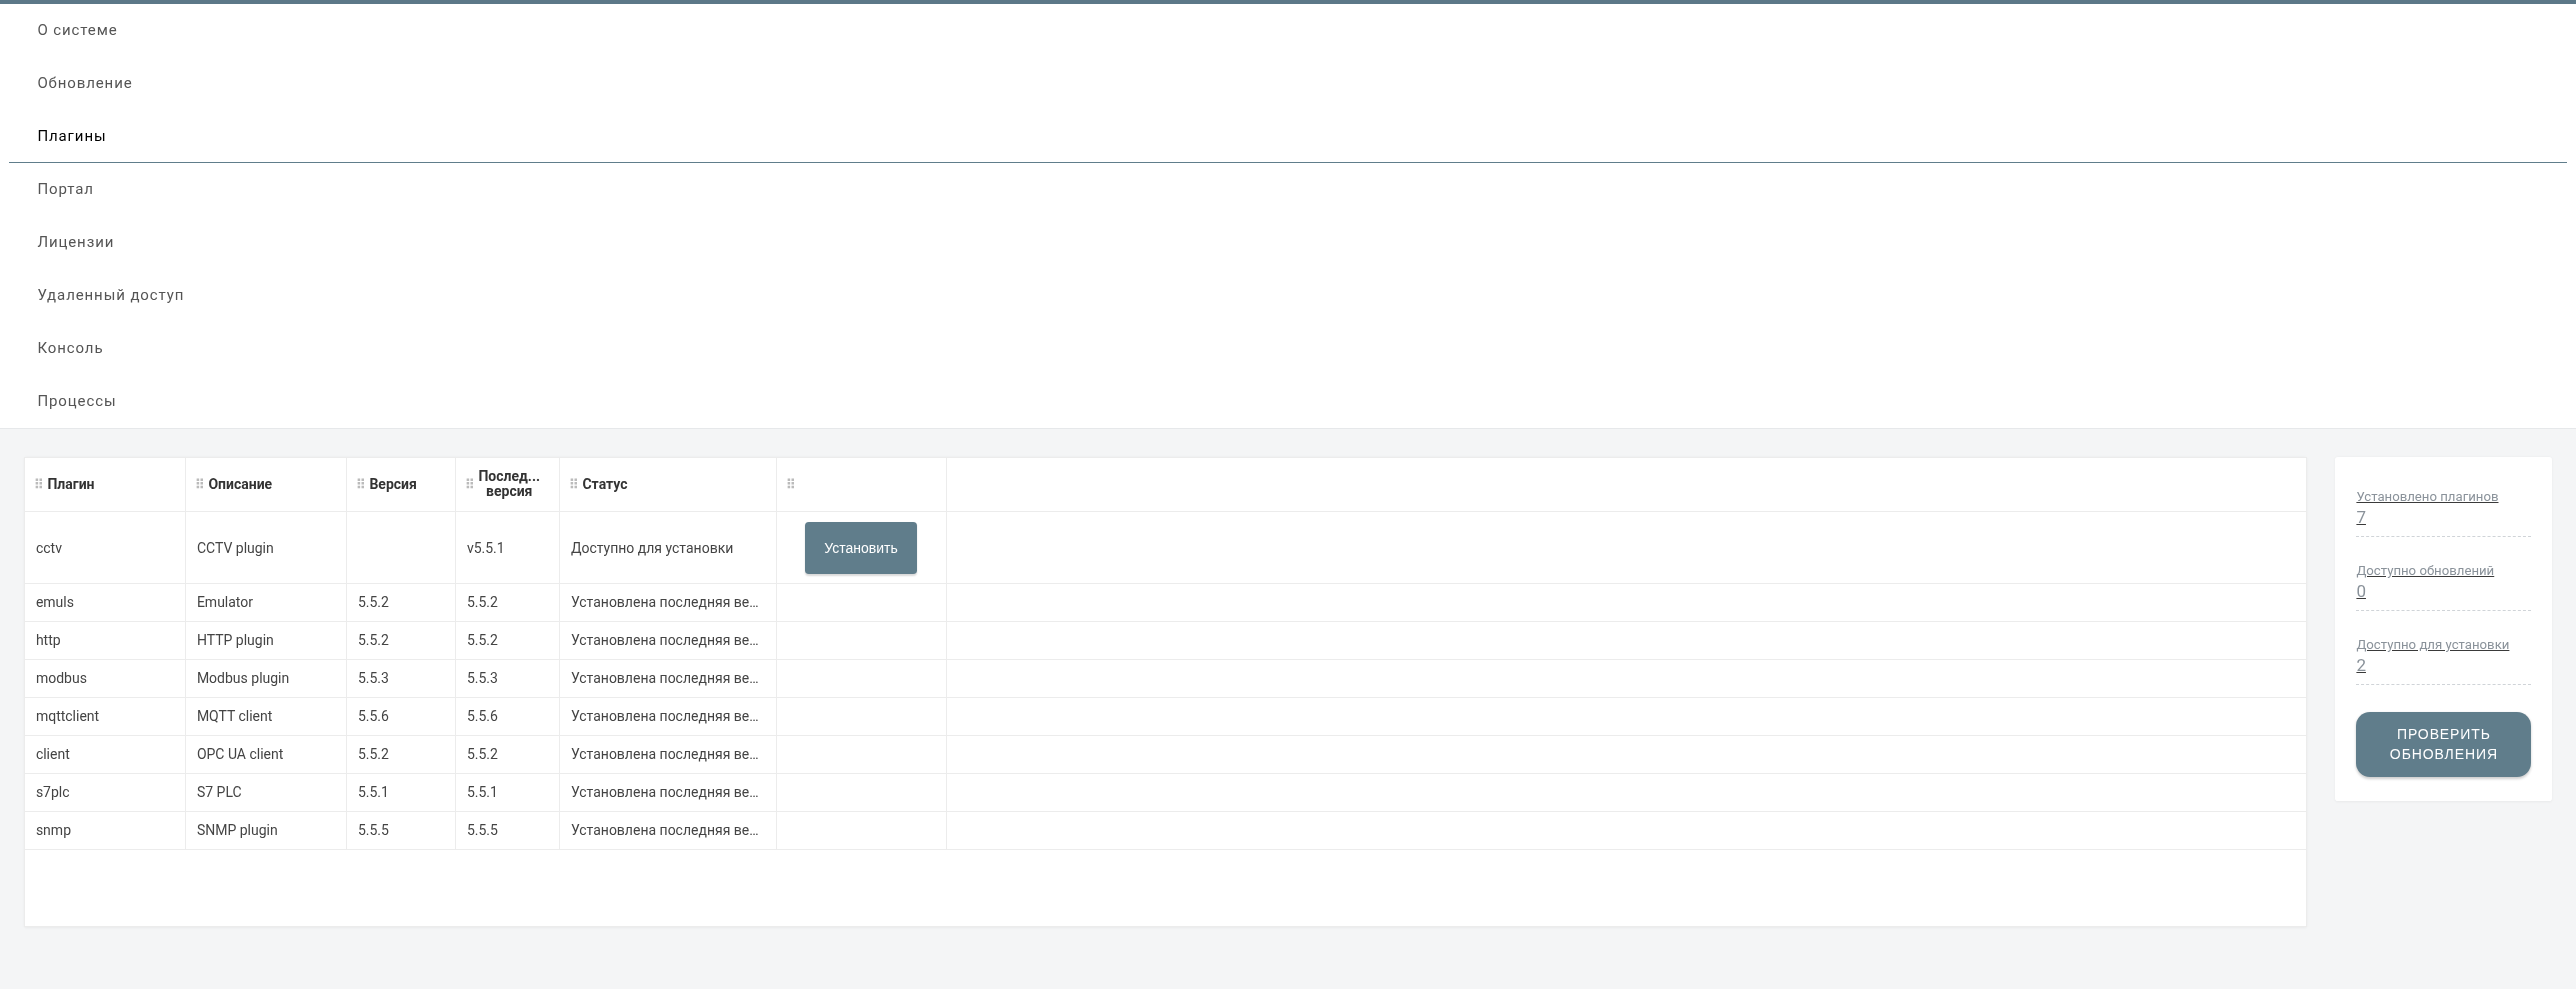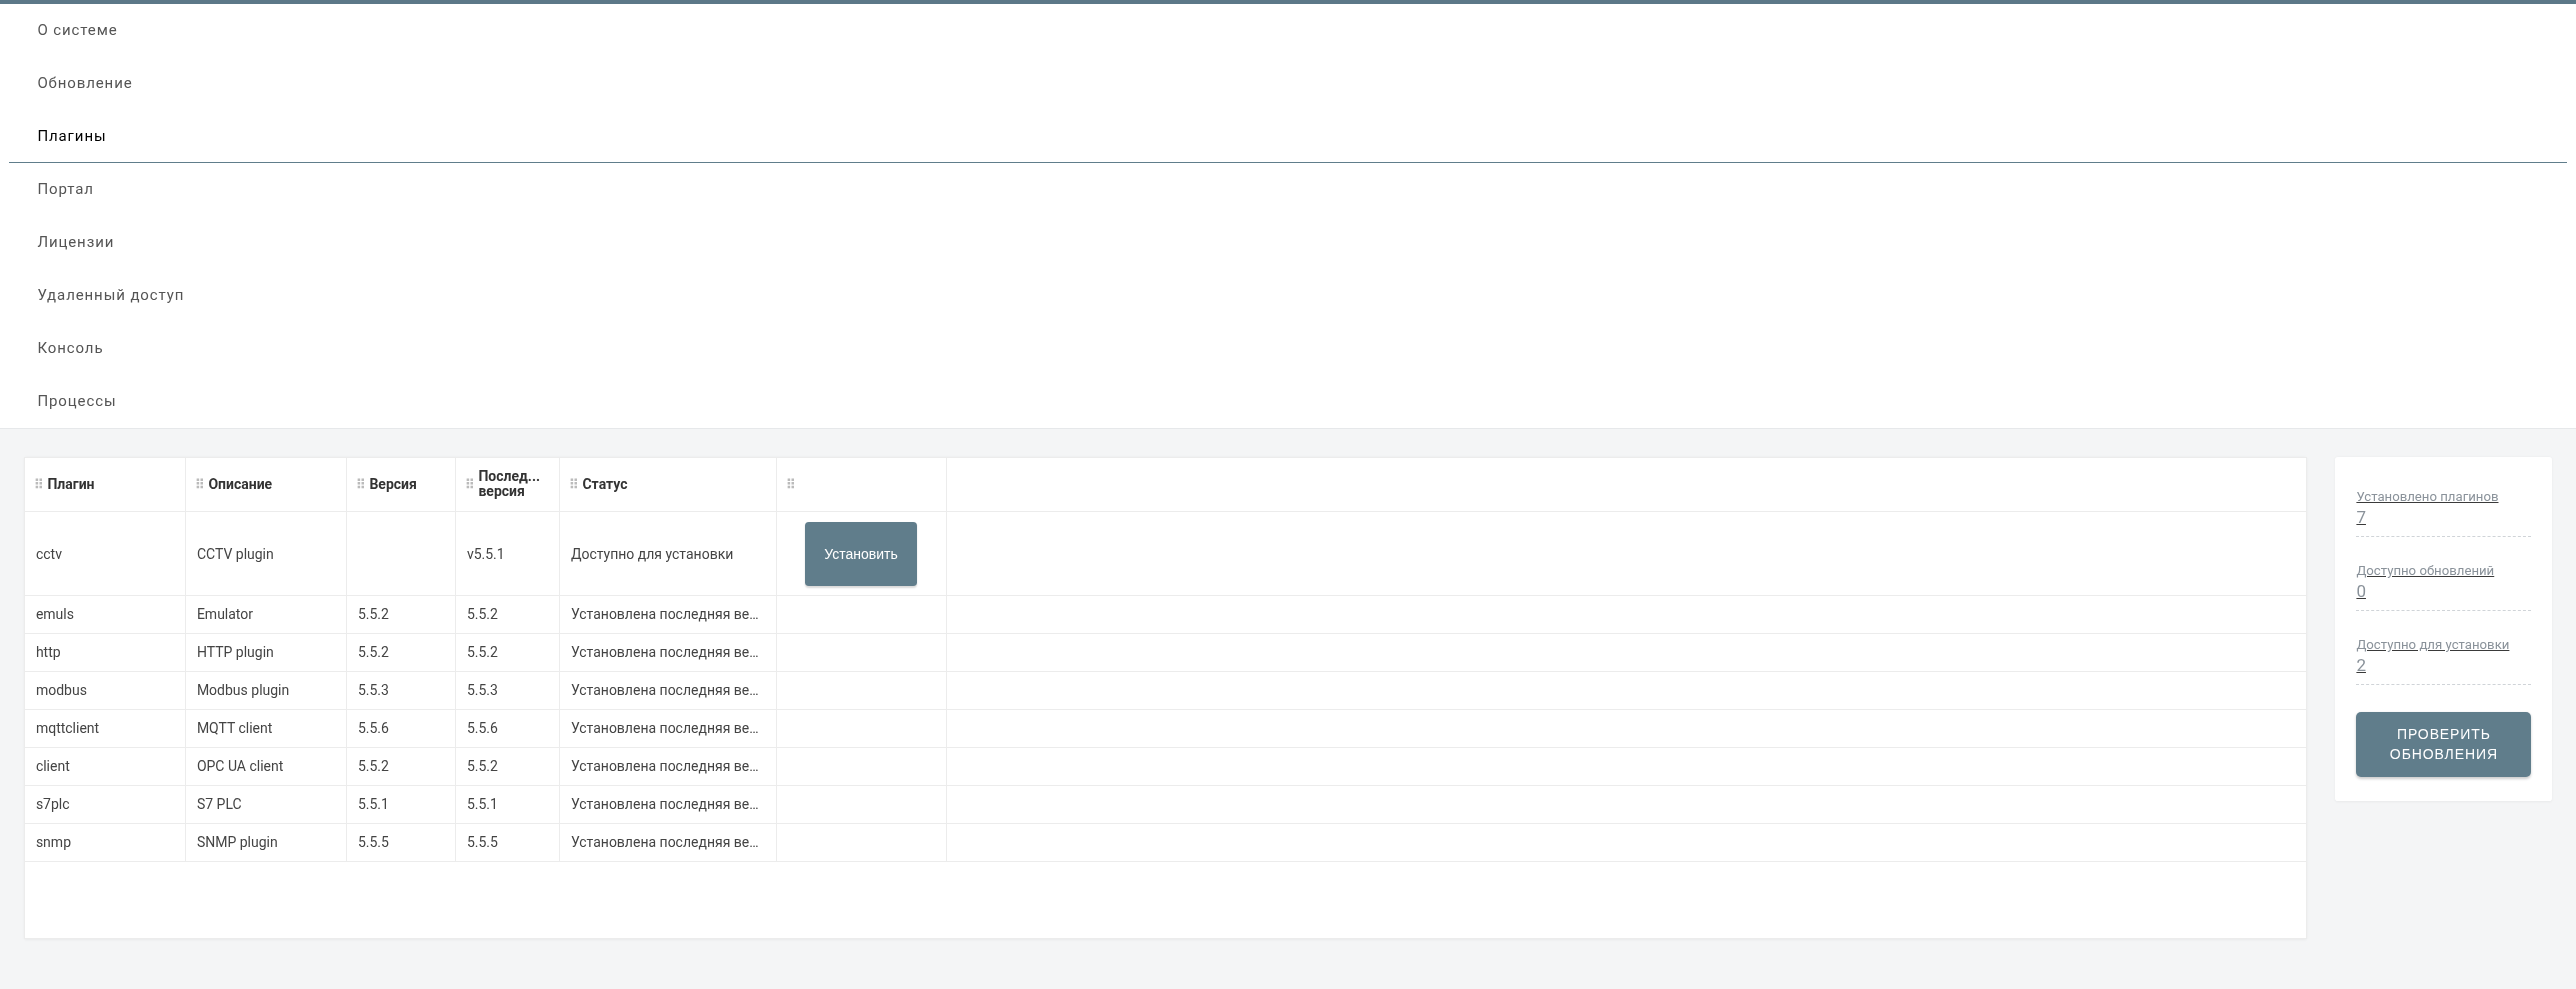--- a/index.html
+++ b/index.html
@@ -67,39 +67,39 @@
     align-items: center;
     gap: 5.7px;
   }
   .drag-dots {
     color: #bbb;
     font-size: 13.2px;
     letter-spacing: -1.9px;
     cursor: move;
     user-select: none;
   }
-  .hdr-text.two-line { text-align: left; line-height: 1.1; }
+  .hdr-text.two-line { text-align: center; line-height: 1.1; }
   tbody td {
     padding: 9.4px 11.3px;
     border: 0.9px solid #ececec;
     color: #444;
     font-size: 14px;
     white-space: nowrap;
     overflow: hidden;
     text-overflow: ellipsis;
     max-width: 208px;
     height: 38px;
     vertical-align: middle;
   }
   tbody td.action-cell { text-align: center; }
   .btn {
     background: #607d8b;
     color: #fff;
     border: none;
-    padding: 24px 19px;
+    padding: 18px 19px;
     border-radius: 3.8px;
     font-size: 14px;
     cursor: pointer;
     box-shadow: 0 1.9px 1.9px rgba(0,0,0,0.15);
   }
   .side-panel {
     width: 217px;
     padding: 23.6px 21px;
   }
   .stat-block {
@@ -117,21 +117,21 @@
     font-size: 17px;
     margin-top: 1.9px;
   }
   .gap { height: 17px; }
   .check-btn {
     background: #607d8b;
     color: #fff;
     border: none;
     width: 100%;
     padding: 13.2px 9.4px;
-    border-radius: 5px;
+    border-radius: 14px;
     font-size: 14px;
     letter-spacing: 0.9px;
     cursor: pointer;
     box-shadow: 0 1.9px 2.8px rgba(0,0,0,0.2);
     line-height: 1.4;
     margin-top: 26.4px;
   }
   .col-plugin { width: 161px; }
   .col-desc   { width: 161px; }
   .col-ver    { width: 109px; }

